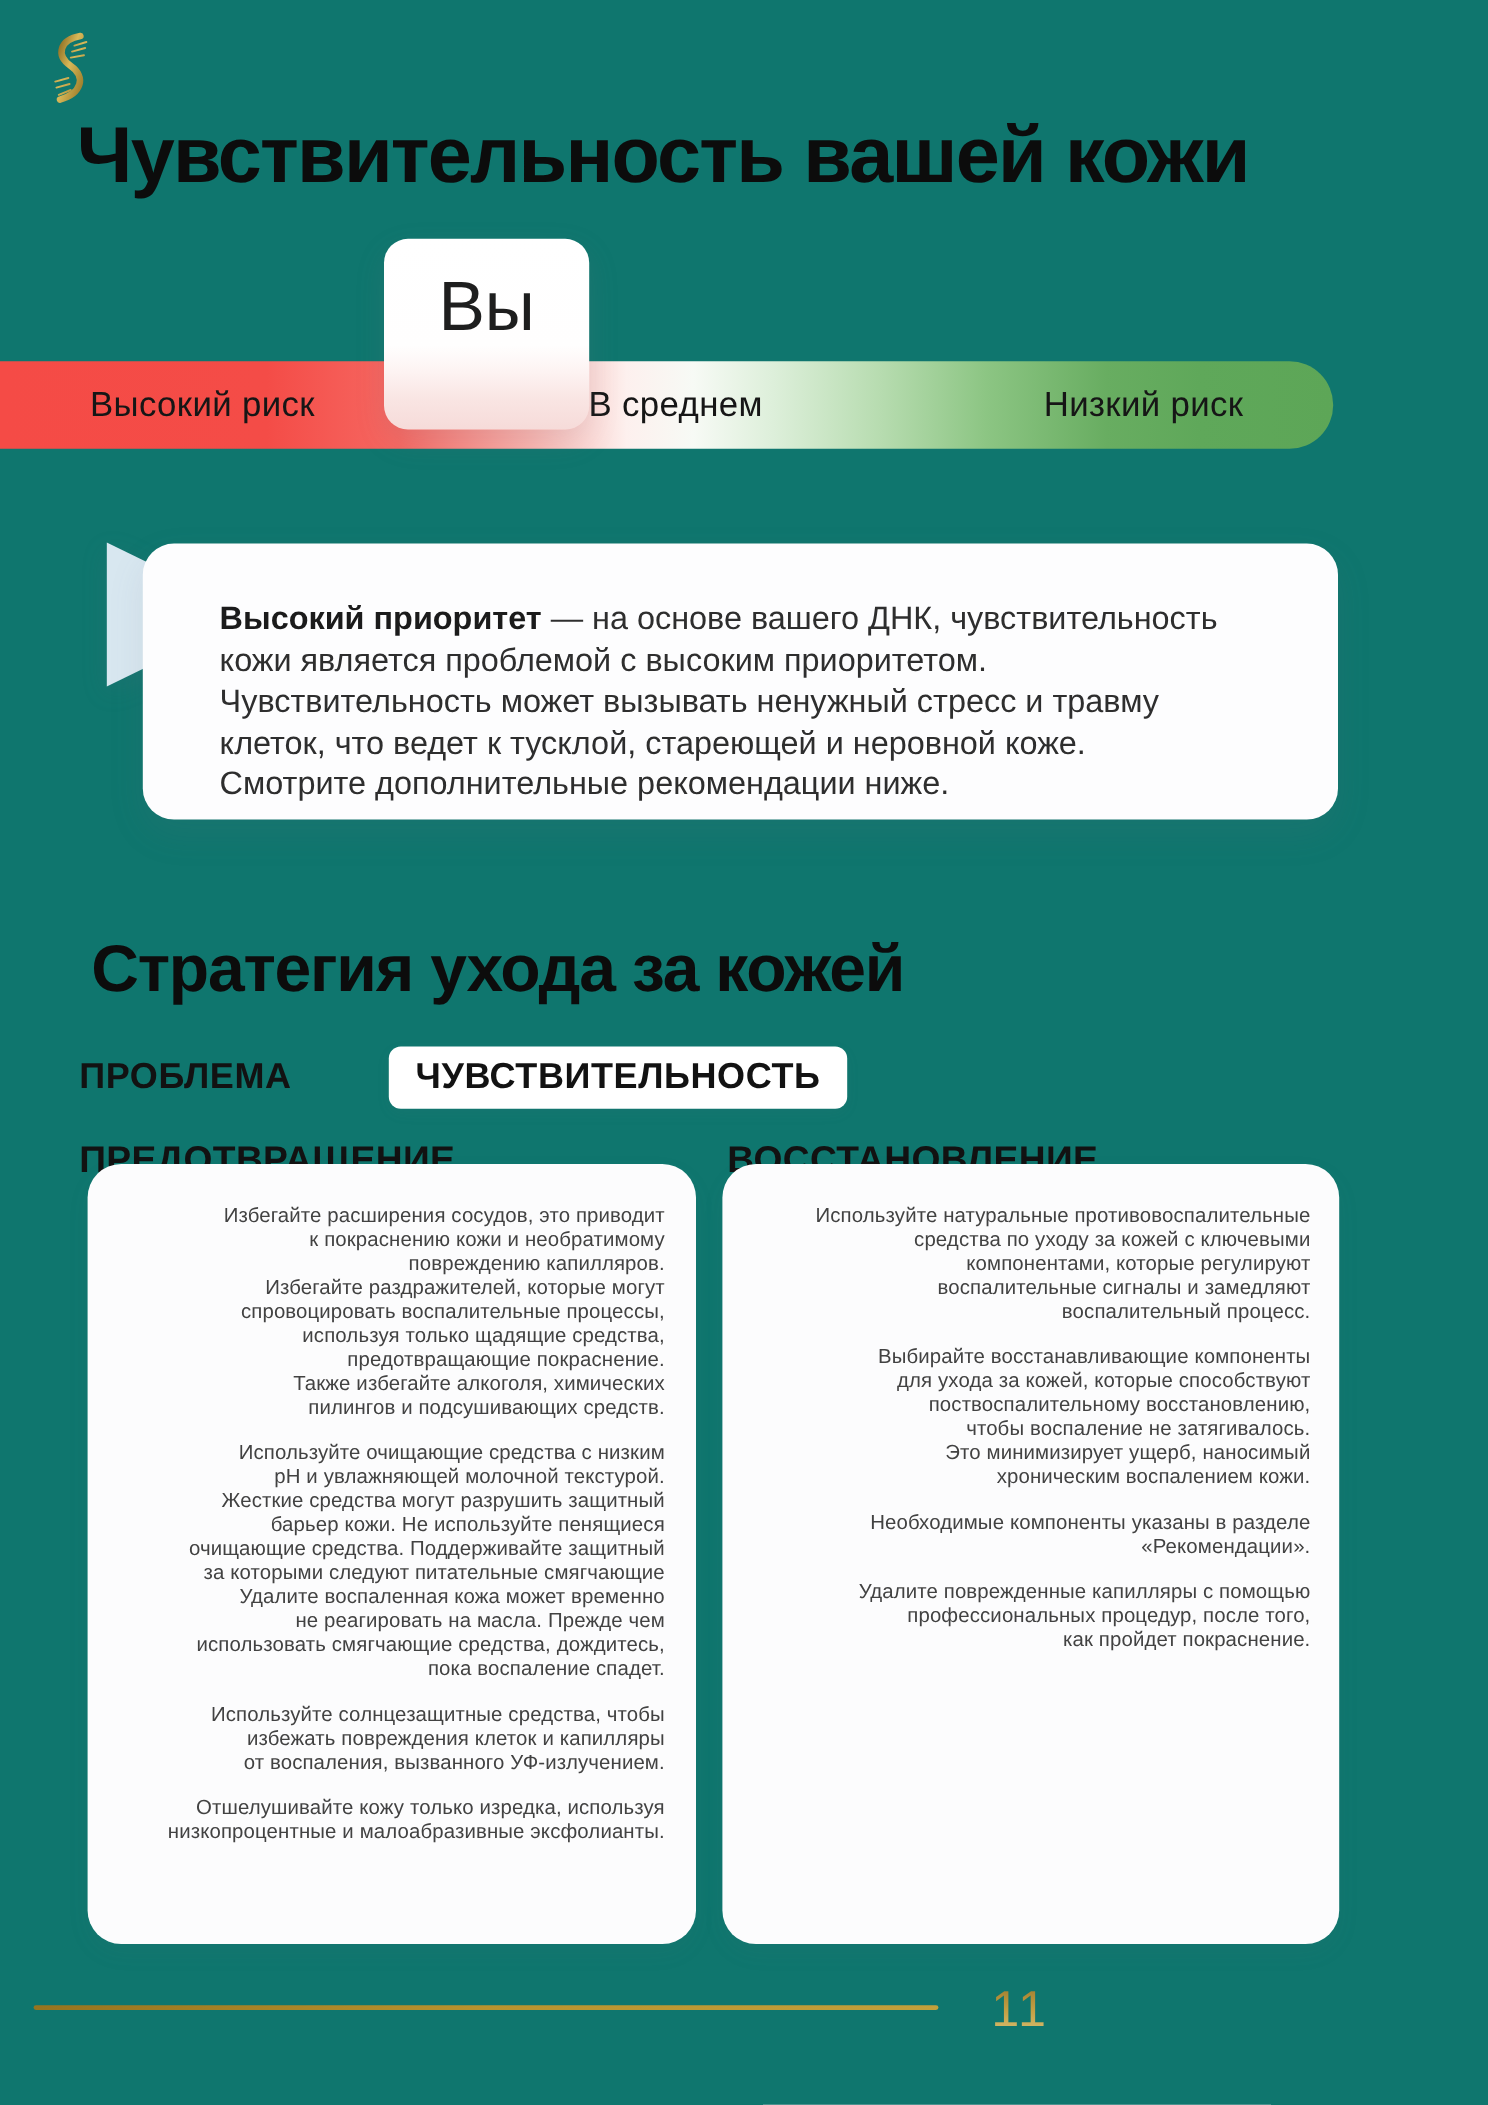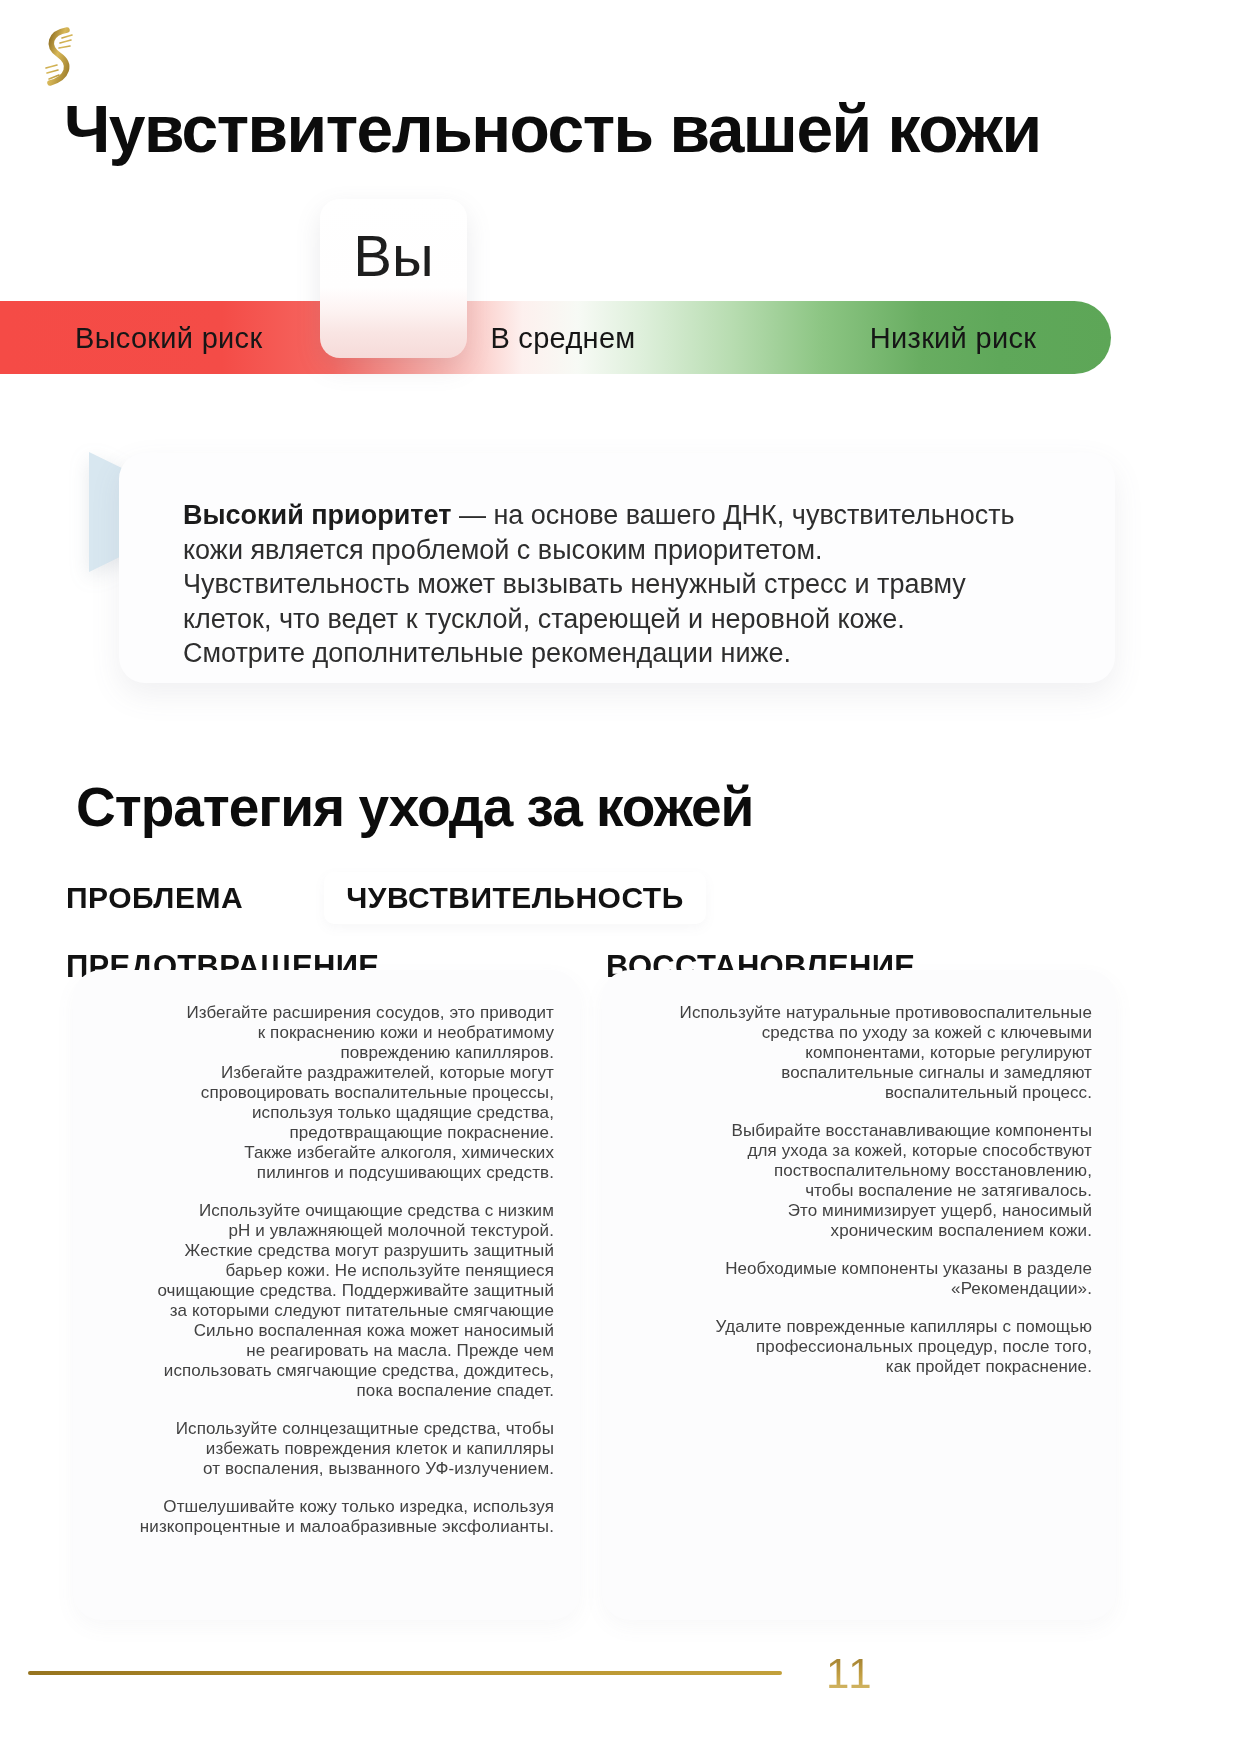--- a/index.html
+++ b/index.html
@@ -1,21 +1,21 @@
 <!DOCTYPE html>
 <html><head>
 <meta charset="utf-8">
 <style>
   html,body{margin:0;padding:0;}
   body{background:#d4d4d8;}
   #page{
     position:relative;
     width:1240px;height:1754px;
     margin:0 auto;
-    background:#ffffff;
+    background:#0f766e;
     overflow:hidden;
     font-family:"Liberation Sans",sans-serif;
     color:#111;
   }
   
   .logo{position:absolute;left:36px;top:26px;width:46px;height:62px;}
   .h1{
     position:absolute;left:64px;top:96px;
     font-size:66px;line-height:1;font-weight:700;letter-spacing:-1.5px;
     color:#0c0c0c;white-space:nowrap;
@@ -31,21 +31,21 @@
     z-index:1;
   }
   .risk-label{
     position:absolute;top:50%;transform:translateY(-50%);
     font-size:29px;color:#161616;letter-spacing:.3px;white-space:nowrap;
   }
   .risk-label.high{left:75px;}
   .risk-label.mid{left:473px;width:180px;text-align:center;}
   .risk-label.low{left:848px;width:210px;text-align:center;}
   .you-marker{
-    position:absolute;left:320px;top:199px;width:147px;height:159px;
+    position:absolute;left:320px;top:199px;width:171px;height:159px;
     border-radius:20px;
     background:linear-gradient(180deg,#ffffff 0%,#fffefe 56%,#fdf3f2 70%,#f9e5e3 84%,#f6dbd9 100%);
     box-shadow:0 10px 26px rgba(110,110,130,.14);
     display:flex;align-items:center;justify-content:center;
     padding-bottom:46px;box-sizing:border-box;
     font-size:58px;color:#1e1e1e;z-index:3;
   }
   
   .callout-triangle{
     position:absolute;left:89px;top:452px;width:0;height:0;
@@ -177,21 +177,21 @@
           <div>Также избегайте алкоголя, химических</div>
           <div>пилингов и подсушивающих средств.</div>
         </div>
         <div class="para">
           <div>Используйте очищающие средства с низким</div>
           <div>pH и увлажняющей молочной текстурой.</div>
           <div>Жесткие средства могут разрушить защитный</div>
           <div>барьер кожи. Не используйте пенящиеся</div>
           <div>очищающие средства. Поддерживайте защитный</div>
           <div>за которыми следуют питательные смягчающие</div>
-          <div>Сильно воспаленная кожа может наносимый</div>
+          <div>Удалите воспаленная кожа может временно</div>
           <div>не реагировать на масла. Прежде чем</div>
           <div>использовать смягчающие средства, дождитесь,</div>
           <div>пока воспаление спадет.</div>
         </div>
         <div class="para">
           <div>Используйте солнцезащитные средства, чтобы</div>
           <div>избежать повреждения клеток и капилляры</div>
           <div>от воспаления, вызванного УФ-излучением.</div>
         </div>
         <div class="para">

